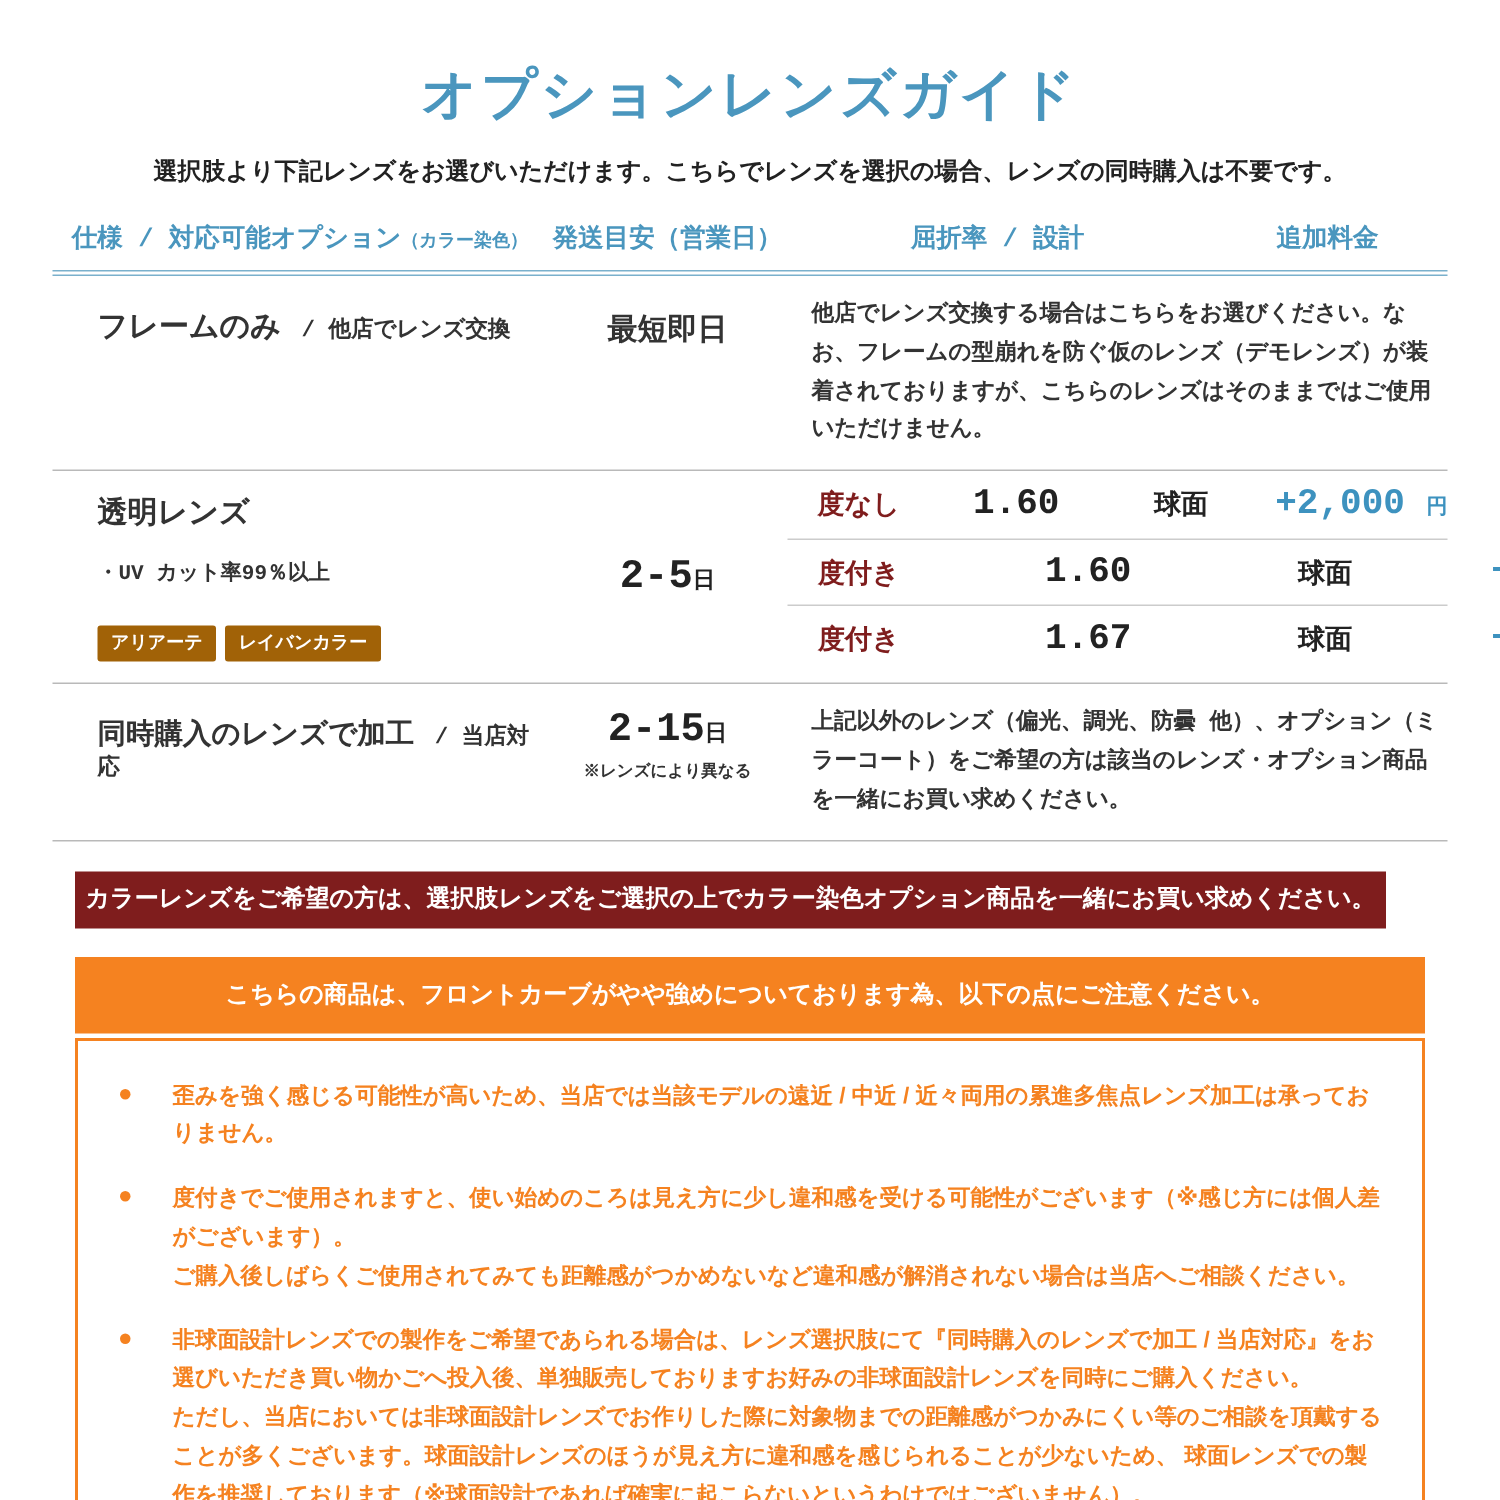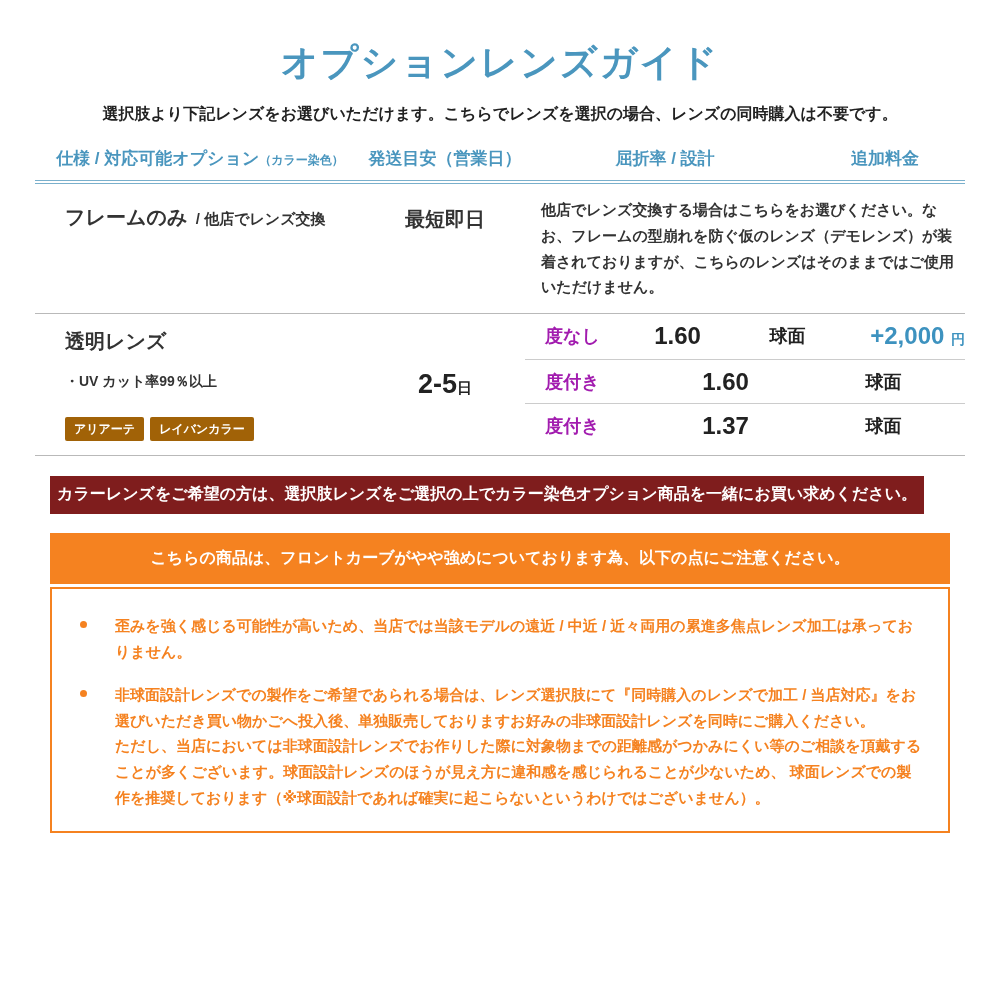--- a/index.html
+++ b/index.html
@@ -22,21 +22,21 @@
   }
   .page-subtitle {
     text-align: center;
     color: #222;
     font-size: 16px;
     font-weight: bold;
     margin-top: 16px;
   }
 
   
-  .lens-table { width: 930px; margin: 22px auto 0 auto; }
+  .lens-table { width: 930px; margin: 22px auto 0 auto; font-family: Liberation Mono, monospace; }
   .thead {
     display: grid;
     grid-template-columns: 330px 160px 280px 160px;
     align-items: end;
     padding-bottom: 10px;
   }
   .th { color: #4a96be; font-weight: bold; font-size: 17px; text-align: center; }
   .th .small { font-size: 12px; }
   .header-divider { height: 4px; border-top: 1px solid #7ab0cc; border-bottom: 1px solid #7ab0cc; }
 
@@ -68,21 +68,21 @@
   .ship-big { font-size: 27px; font-weight: bold; color: #222; }
   .ship-unit { font-size: 15px; font-weight: bold; }
   .subtable { display: flex; flex-direction: column; }
   .subrow {
     display: grid;
     grid-template-columns: 95px 115px 105px 125px;
     align-items: center;
     height: 44.6px;
   }
   .subrow + .subrow { border-top: 1px solid #cccccc; gap: 48px; }
-  .sub-power { font-size: 18px; font-weight: bold; text-align: center; color: #a21caf; }
+  .sub-power { font-size: 18px; font-weight: bold; text-align: center; color: #7f1d1d; }
   .sub-index { font-size: 24px; font-weight: bold; text-align: center; color: #222; }
   .sub-design { font-size: 18px; font-weight: bold; text-align: center; color: #222; }
   .sub-price { font-size: 24px; font-weight: bold; text-align: right; color: #3d92bf; }
   .sub-price .yen { font-size: 14px; }
 
   .row3-ship { padding-top: 16px; }
   .ship-note { font-size: 11px; font-weight: bold; color: #333; margin-top: 4px; }
 
   
   .color-banner {
@@ -170,40 +170,56 @@
           <span class="sub-price"><span>+2,000</span> <span class="yen">円</span></span>
         </div>
         <div class="subrow">
           <span class="sub-power">度付き</span>
           <span class="sub-index">1.60</span>
           <span class="sub-design">球面</span>
           <span class="sub-price"><span>+2,000</span> <span class="yen">円</span></span>
         </div>
         <div class="subrow">
           <span class="sub-power">度付き</span>
-          <span class="sub-index">1.37</span>
+          <span class="sub-index">1.67</span>
           <span class="sub-design">球面</span>
           <span class="sub-price"><span>+8,300</span> <span class="yen">円</span></span>
         </div>
       </div>
     </div>
 
+    <div class="trow">
+      <div class="cell-name">
+        <span class="name-main" style="font-size:19px;">同時購入のレンズで加工</span>
+        <span class="name-suffix">/ 当店対応</span>
+      </div>
+      <div class="cell-ship row3-ship">
+        <div class="ship-big"><span>2-15</span><span class="ship-unit">日</span></div>
+        <div class="ship-note">※レンズにより異なる</div>
+      </div>
+      <div class="cell-desc">上記以外のレンズ（偏光、調光、防曇 他）、オプション（ミラーコート）をご希望の方は該当のレンズ・オプション商品を一緒にお買い求めください。</div>
+    </div>
 
   </div>
 
   <div class="color-banner">カラーレンズをご希望の方は、選択肢レンズをご選択の上でカラー染色オプション商品を一緒にお買い求めください。</div>
 
   <div class="caution">
     <div class="caution-head">こちらの商品は、フロントカーブがやや強めについております為、以下の点にご注意ください。</div>
     <div class="caution-body">
       <div class="caution-bullet">
         <span class="o-dot"></span>
         <span class="caution-text">歪みを強く感じる可能性が高いため、当店では当該モデルの遠近 / 中近 / 近々両用の累進多焦点レンズ加工は承っておりません。</span>
       </div>
       <div class="caution-bullet">
         <span class="o-dot"></span>
+        <span class="caution-text">度付きでご使用されますと、使い始めのころは見え方に少し違和感を受ける可能性がございます（※感じ方には個人差がございます）。
+ご購入後しばらくご使用されてみても距離感がつかめないなど違和感が解消されない場合は当店へご相談ください。</span>
+      </div>
+      <div class="caution-bullet">
+        <span class="o-dot"></span>
         <span class="caution-text">非球面設計レンズでの製作をご希望であられる場合は、レンズ選択肢にて『同時購入のレンズで加工 / 当店対応』をお選びいただき買い物かごへ投入後、単独販売しておりますお好みの非球面設計レンズを同時にご購入ください。
 ただし、当店においては非球面設計レンズでお作りした際に対象物までの距離感がつかみにくい等のご相談を頂戴することが多くございます。球面設計レンズのほうが見え方に違和感を感じられることが少ないため、 球面レンズでの製作を推奨しております（※球面設計であれば確実に起こらないというわけではございません）。</span>
       </div>
     </div>
   </div>
 
 </div>
 
 </body></html>

